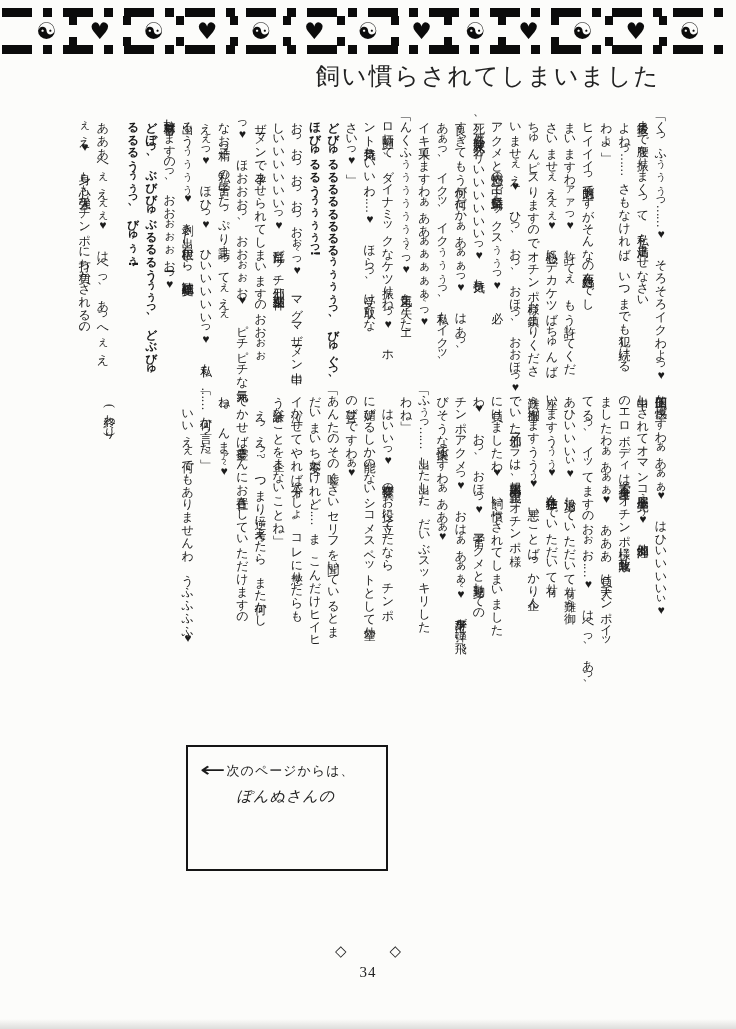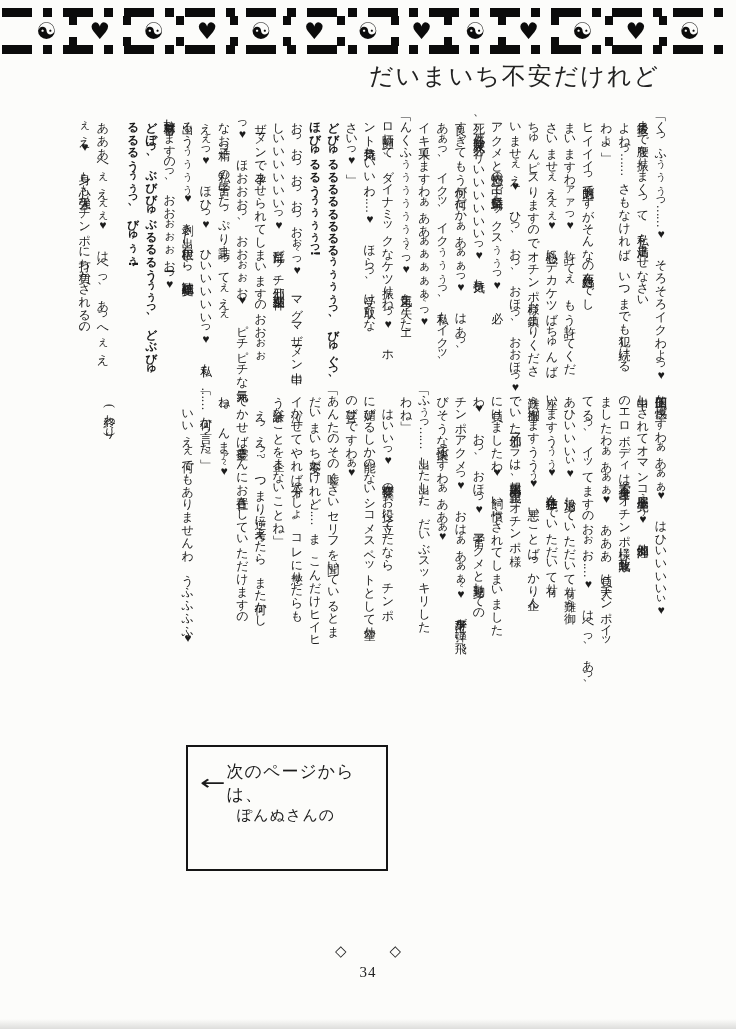--- a/index.html
+++ b/index.html
@@ -65,22 +65,22 @@
     position:absolute; left:186px; top:745px; width:202px; height:126px;
     border:2px solid #151515; box-sizing:border-box;
     padding:13px 8px 8px 12px; background:transparent;
   }
   .gb-line1 { display:flex; align-items:center; }
   .gb-arrow {
     display:inline-block; font-size:21px; line-height:1; margin-right:9px;
     transform:scaleX(1.45); transform-origin:left center;
     font-family:"DejaVu Sans",sans-serif;
   }
-  .gb-text { font-size:17px; letter-spacing:1px; }
-  .gb-line { font-size:15px; letter-spacing:1px; margin-top:0; padding-left:37px; }
+  .gb-text { font-size:13px; letter-spacing:1px; }
+  .gb-line { font-size:15px; letter-spacing:1px; margin-top:6px; padding-left:37px;font-style:italic; }
 
   
   .page-number {
     position:absolute; left:0; right:0; bottom:48px;
     display:flex; justify-content:center; align-items:center; gap:13px;
     font-size:15px; color:#222;
   }
   .diamond { font-family:"DejaVu Sans",sans-serif; font-size:15px; }
   .pnum { letter-spacing:1px;margin-top:43px; }
 </style>
@@ -114,21 +114,21 @@
         <span class="sep"></span>
         <span class="sym">☯</span>
         <span class="sep"></span>
         <span class="sym">♥</span>
         <span class="sep"></span>
         <span class="sym">☯</span>
       </div>
     <div class="dash-row bottom"></div>
   </div>
 
-  <h1 class="title">だいまいち不安だけれど</h1>
+  <h1 class="title">飼い慣らされてしまいました</h1>
 
   <div class="vblock upper">
       <p class="tcol">「くっふぅぅぅっ……♥　そろそろイクわよっ♥</p>
       <p class="tcol">最後まで腰を振りまくって、私を満足させなさい</p>
       <p class="tcol">よねっ……さもなければ、いつまでも犯し続ける</p>
       <p class="tcol">わよ?」</p>
       <p class="tcol">ヒイイイっ魅力的ですがそんなの絶対死んでし</p>
       <p class="tcol">まいますわァァっ♥　許してぇ、もう許してくだ</p>
       <p class="tcol">さいませぇえぇぇ♥　熱心にデカケツばちゅんば</p>
       <p class="tcol">ちゅんピスりますのでオチンポ様お鎮まりくださ</p>

